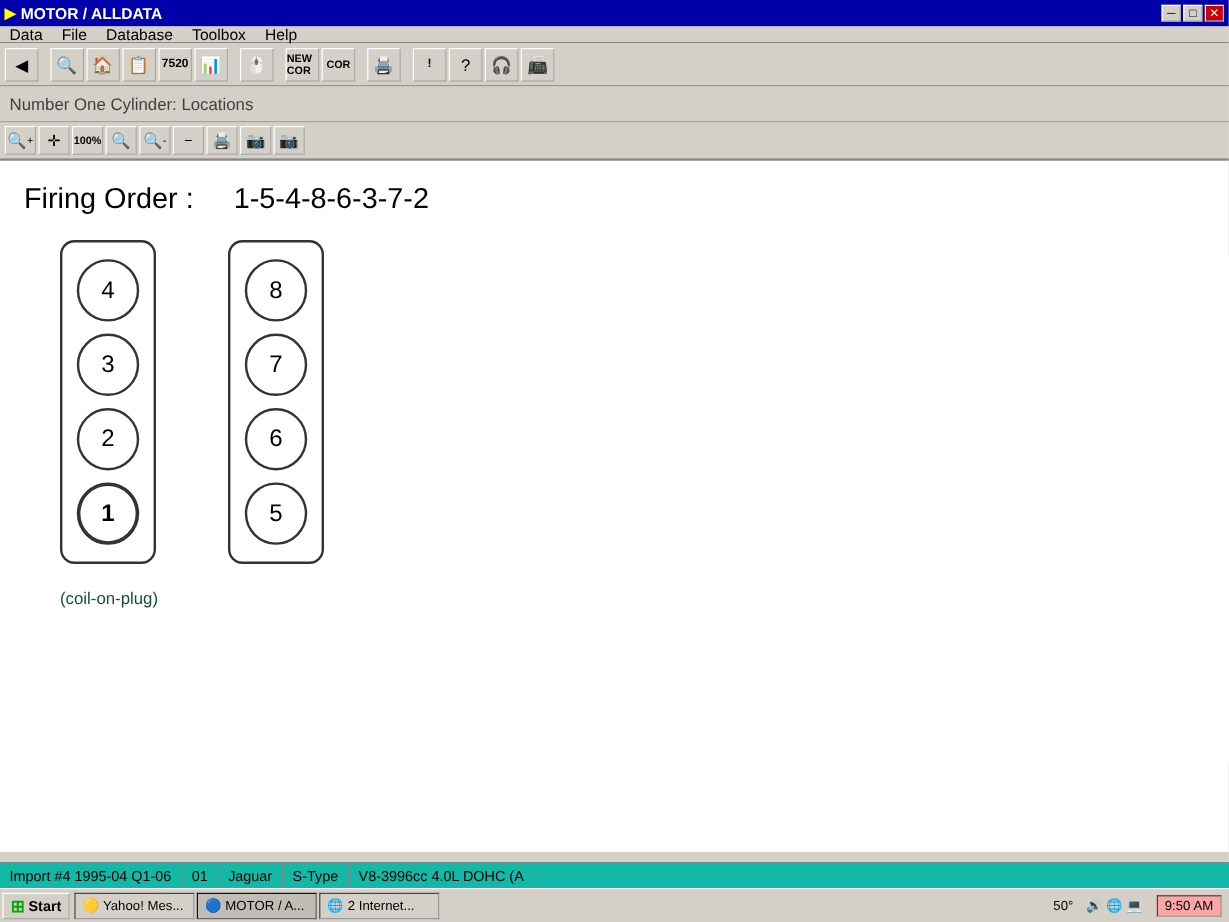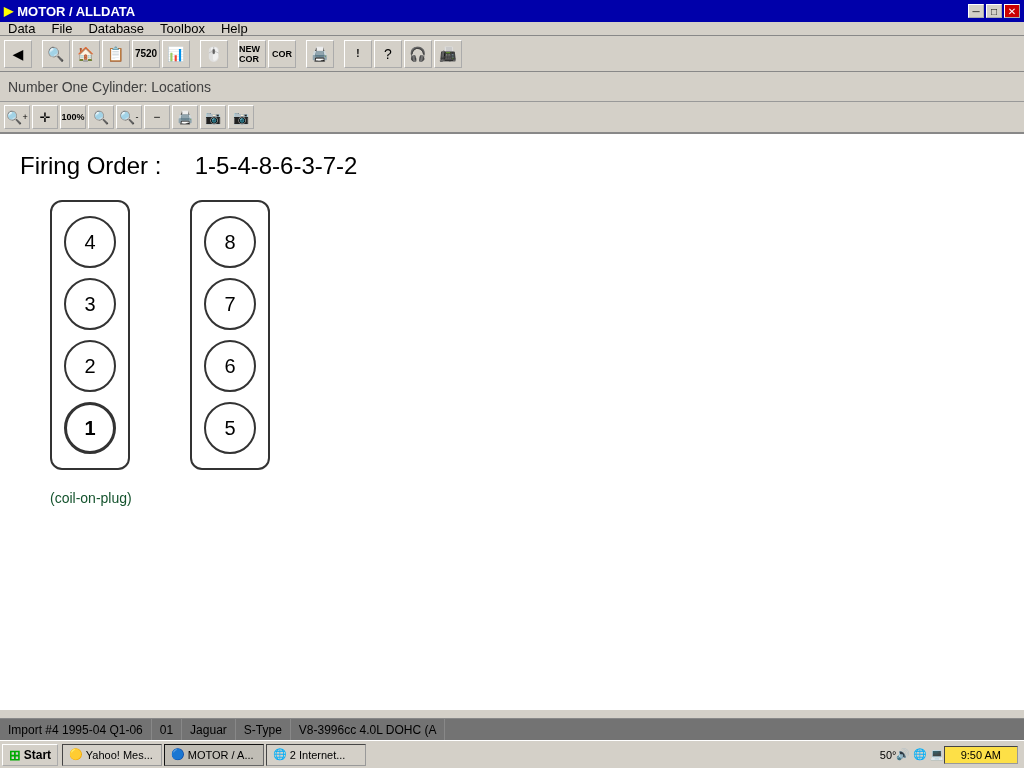--- a/index.html
+++ b/index.html
@@ -87,21 +87,21 @@
 
     .cylinder.active {
       border-width: 3px; font-weight: bold;
     }
 
     .coil-note { font-size: 14px; color: #14532d; margin-bottom: 8px; margin-left: 30px; }
     .front-label { font-size: 20px; font-weight: bold; text-align: center; margin-left: 30px; }
 
     
     .status-bar {
-      background: #737373; border-top: 1px solid #888;
+      background: #14b8a6; border-top: 1px solid #888;
       display: flex; height: 22px;
       font-size: 12px; position: fixed; bottom: 28px; left: 0; right: 0;
     }
     .status-segment { padding: 0 8px; border-right: 1px solid #888; height: 100%; display: flex; align-items: center; }
 
     
     .taskbar {
       background: #d4d0c8; border-top: 1px solid #fff;
       display: flex; align-items: center; height: 28px;
       position: fixed; bottom: 0; left: 0; right: 0;
@@ -112,22 +112,22 @@
       display: flex; align-items: center; gap: 3px;
       padding: 2px 6px; font-weight: bold; font-size: 12px; cursor: pointer; height: 22px;
     }
     .taskbar-items { display: flex; gap: 2px; flex: 1; padding: 0 4px; }
     .taskbar-item {
       background: #d4d0c8; border: 1px inset #999;
       padding: 2px 6px; font-size: 11px; cursor: pointer; height: 22px;
       display: flex; align-items: center; gap: 3px; min-width: 100px;
     }
     .taskbar-item.active { border: 1px inset #666; background: #c0bdb5; }
-    .taskbar-right { display: flex; align-items: center; gap: 0; padding: 0 4px; font-size: 11px; }
-    .clock { background: #fde047; border: 1px inset #999; padding: 2px 16px; }
+    .taskbar-right { display: flex; align-items: center; gap: 11px; padding: 0 4px; font-size: 11px; }
+    .clock { background: #fca5a5; border: 1px inset #999; padding: 2px 6px; }
   </style>
 </head>
 <body>
 
 <div class="title-bar">
   <div class="title-bar-left">
     <span style="color:#ffff00; font-size:12px;">▶</span>
     <span>MOTOR / ALLDATA</span>
   </div>
   <div class="title-bar-right">

